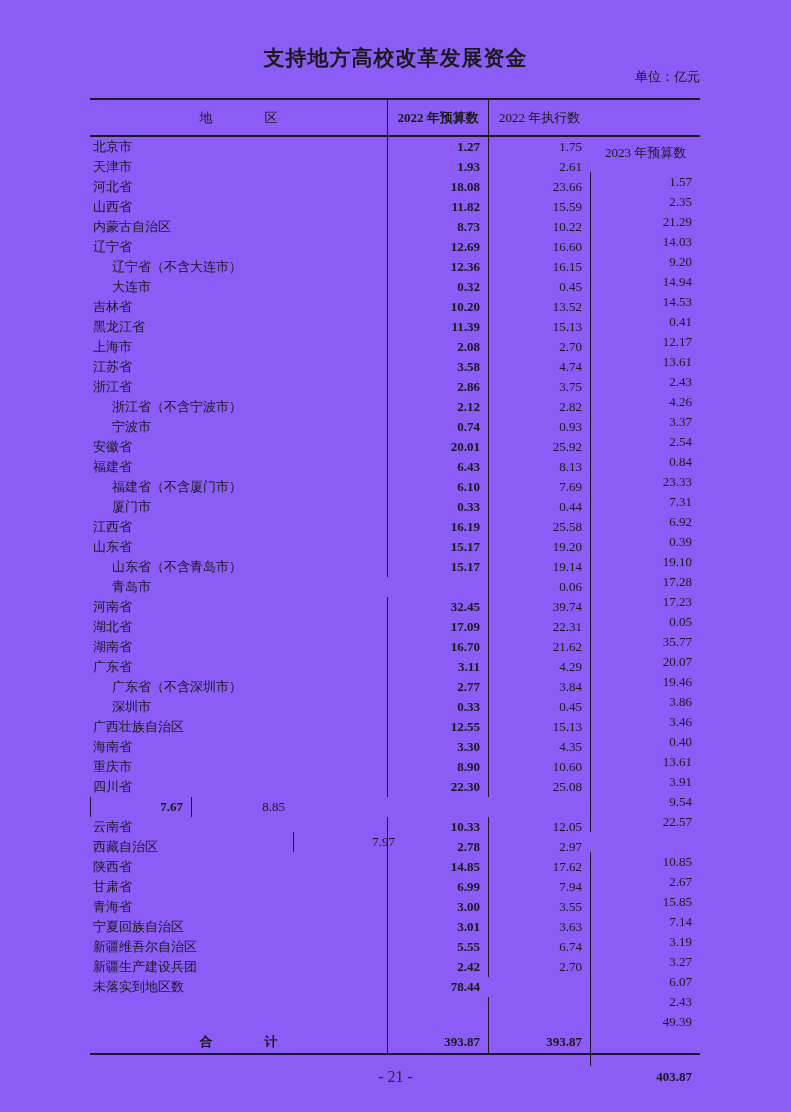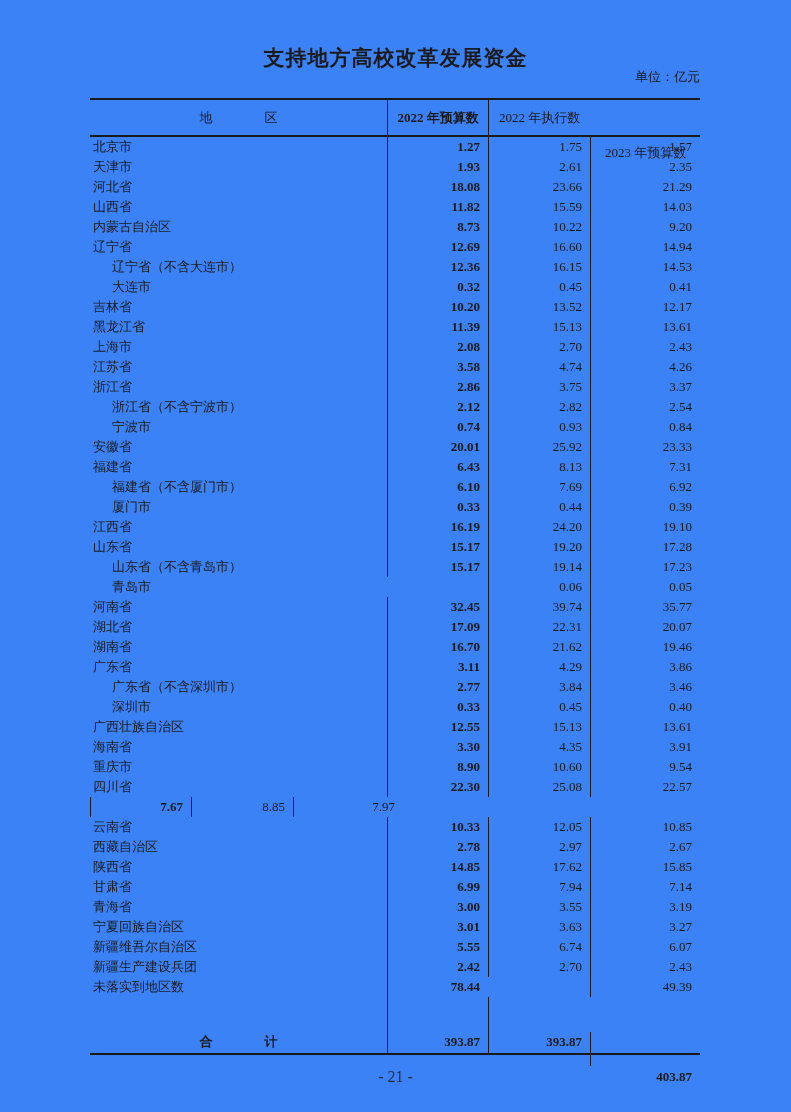--- a/index.html
+++ b/index.html
@@ -4,21 +4,21 @@
 <style>
   * { margin: 0; padding: 0; box-sizing: border-box; }
   html, body { background: #ffffff; }
   body {
     width: 791px; height: 1112px;
     position: relative;
     font-family: "Liberation Serif", "DejaVu Serif", serif;
     color: #1a1a1a;
     overflow: hidden;
   }
-  .page { position: absolute; inset: 0; background: #3b82f6; }
+  .page { position: absolute; inset: 0; background: #8b5cf6; }
 
   .doc-title {
     position: absolute; top: 44px; left: 0; width: 791px;
     text-align: center;
     font-size: 21px; font-weight: bold;
     letter-spacing: 1px;
   }
   .unit-label {
     position: absolute; top: 68px; left: 90px; width: 610px;
     text-align: right;
@@ -39,21 +39,21 @@
   .thead .cell { line-height: 35px; }
   .c-region { width: 297px; padding-left: 3px; overflow: hidden; white-space: nowrap; }
   .c-n1 { width: 101px; font-weight: bold; }
   .c-n2 { width: 102px; }
   .c-n3 { width: 110px; margin-top: 35px; }
   .sep { border-left: 1.5px solid #1a1a1a; }
   .header-region { text-align: center; white-space: pre; padding-left: 0; }
   .header-num { text-align: center; }
 
   .tbody { width: 100%; }
-  .row { display: flex; height: 20px; line-height: 20px; align-items: flex-end; }
+  .row { display: flex; height: 20px; line-height: 20px; align-items: flex-start; }
   .num { text-align: right; padding-right: 8px; }
   .indent { padding-left: 22px; }
 
   .spacer-row { display: flex; height: 34px; }
   .spacer-row .cell { height: 100%; }
 
   .total-row {
     display: flex; height: 22px; line-height: 22px;
     font-weight: bold;
   }
@@ -195,21 +195,21 @@
         </div>
         <div class="row">
           <div class="cell c-region indent">厦门市</div>
           <div class="cell c-n1 sep num">0.33</div>
           <div class="cell c-n2 sep num">0.44</div>
           <div class="cell c-n3 sep num">0.39</div>
         </div>
         <div class="row">
           <div class="cell c-region">江西省</div>
           <div class="cell c-n1 sep num">16.19</div>
-          <div class="cell c-n2 sep num">24.20</div>
+          <div class="cell c-n2 sep num">25.58</div>
           <div class="cell c-n3 sep num">19.10</div>
         </div>
         <div class="row">
           <div class="cell c-region">山东省</div>
           <div class="cell c-n1 sep num">15.17</div>
           <div class="cell c-n2 sep num">19.20</div>
           <div class="cell c-n3 sep num">17.28</div>
         </div>
         <div class="row">
           <div class="cell c-region indent">山东省（不含青岛市）</div>

